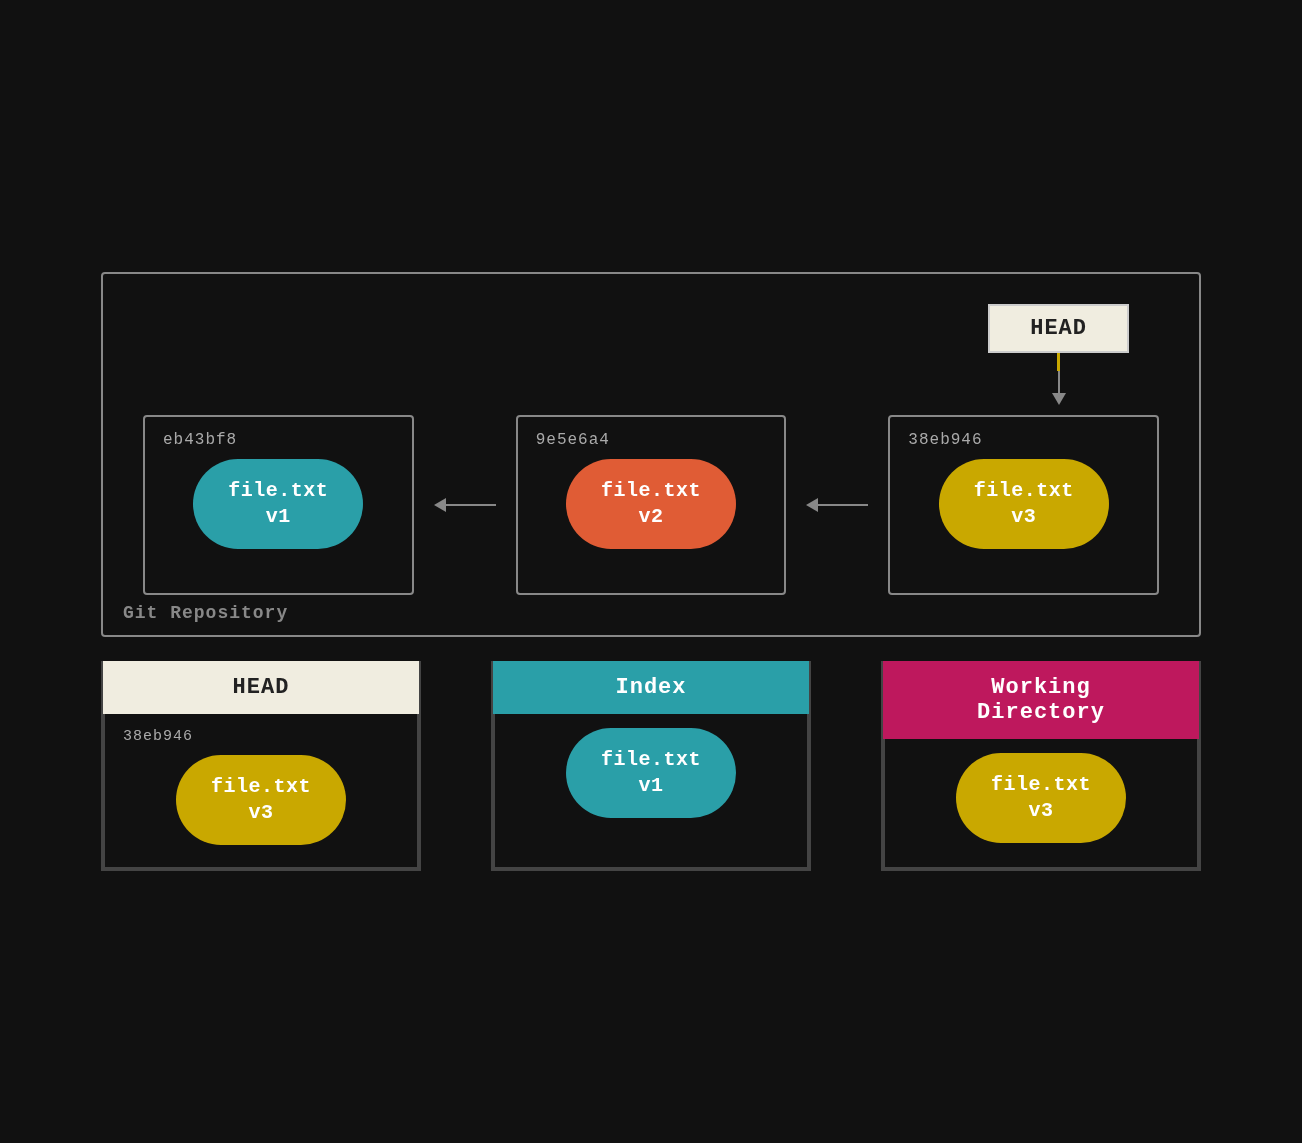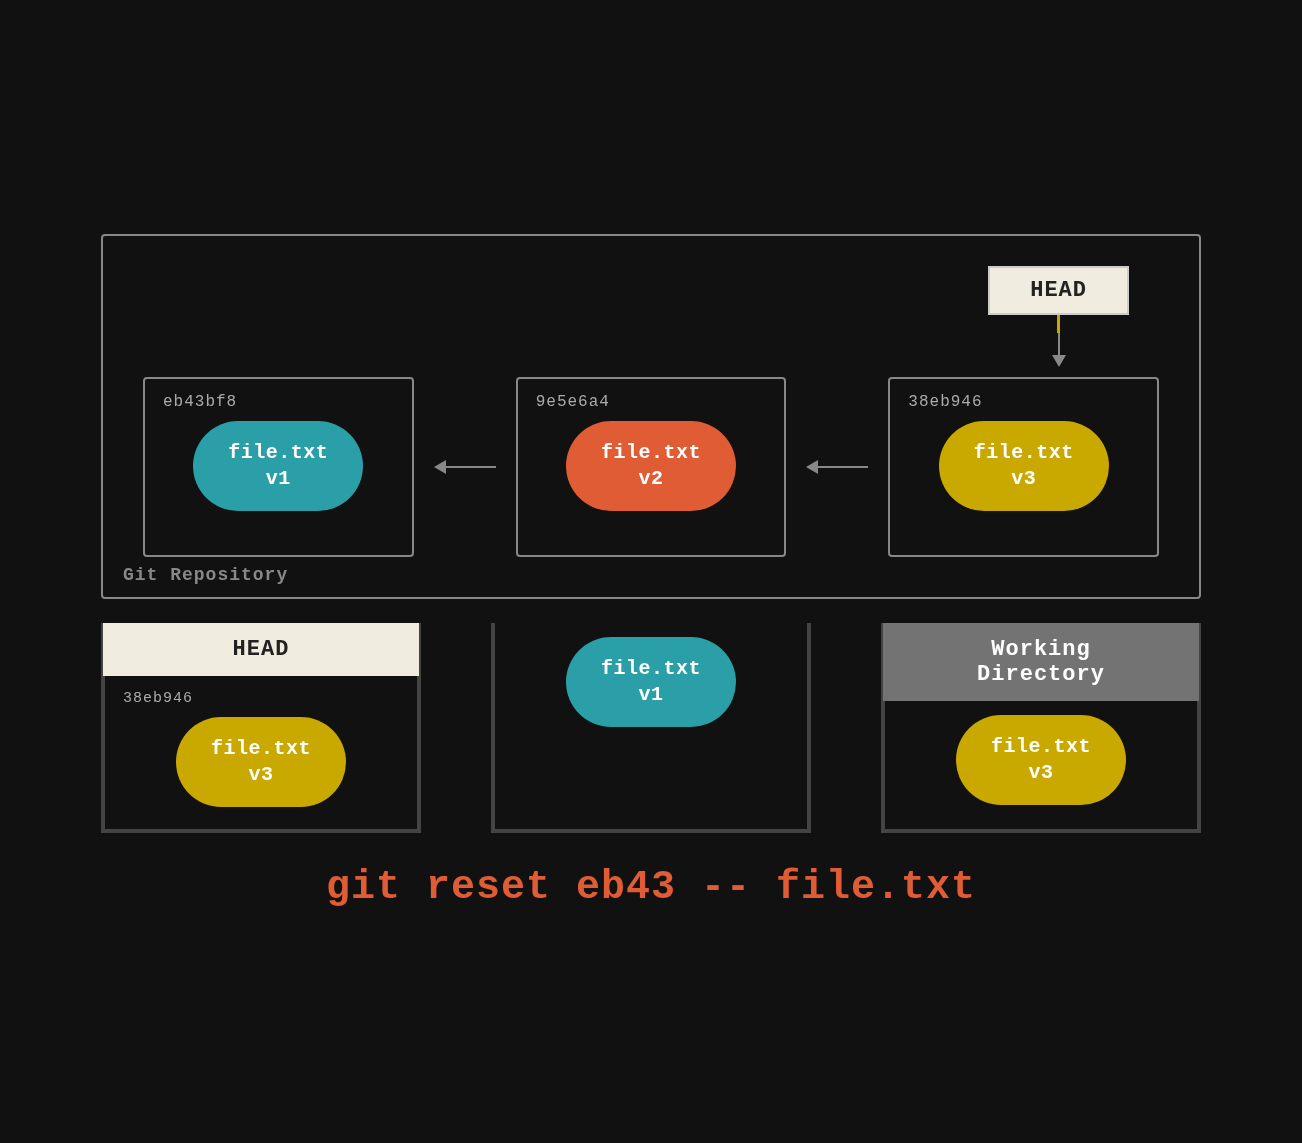--- a/index.html
+++ b/index.html
@@ -205,21 +205,21 @@
       width: 100%;
       text-align: center;
       font-size: 22px;
       padding: 14px 10px;
       letter-spacing: 1px;
       font-weight: bold;
     }
 
     .state-header-head { background: #f0ede0; color: #222; }
     .state-header-index { background: #2a9fa8; color: #fff; }
-    .state-header-wd { background: #737373; color: #fff; }
+    .state-header-wd { background: #be185d; color: #fff; }
 
     .state-body {
       width: 100%;
       display: flex;
       flex-direction: column;
       align-items: center;
       padding: 14px 10px 22px;
       gap: 10px;
       border: 2px solid #444;
       border-top: none;
@@ -300,31 +300,31 @@
 
       <div class="state-panel">
         <div class="state-header state-header-head">HEAD</div>
         <div class="state-body">
           <span class="state-hash">38eb946</span>
           <div class="blob blob-gold">file.txt<br>v3</div>
         </div>
       </div>
 
       <div class="state-panel">
+        <div class="state-header state-header-index">Index</div>
         <div class="state-body">
           <div class="blob blob-teal">file.txt<br>v1</div>
         </div>
       </div>
 
       <div class="state-panel">
         <div class="state-header state-header-wd">Working<br>Directory</div>
         <div class="state-body">
           <div class="blob blob-gold">file.txt<br>v3</div>
         </div>
       </div>
 
     </div>
 
-    <div class="git-command">git reset eb43 -- file.txt</div>
 
   </div>
 
 </div>
 
 </body></html>

